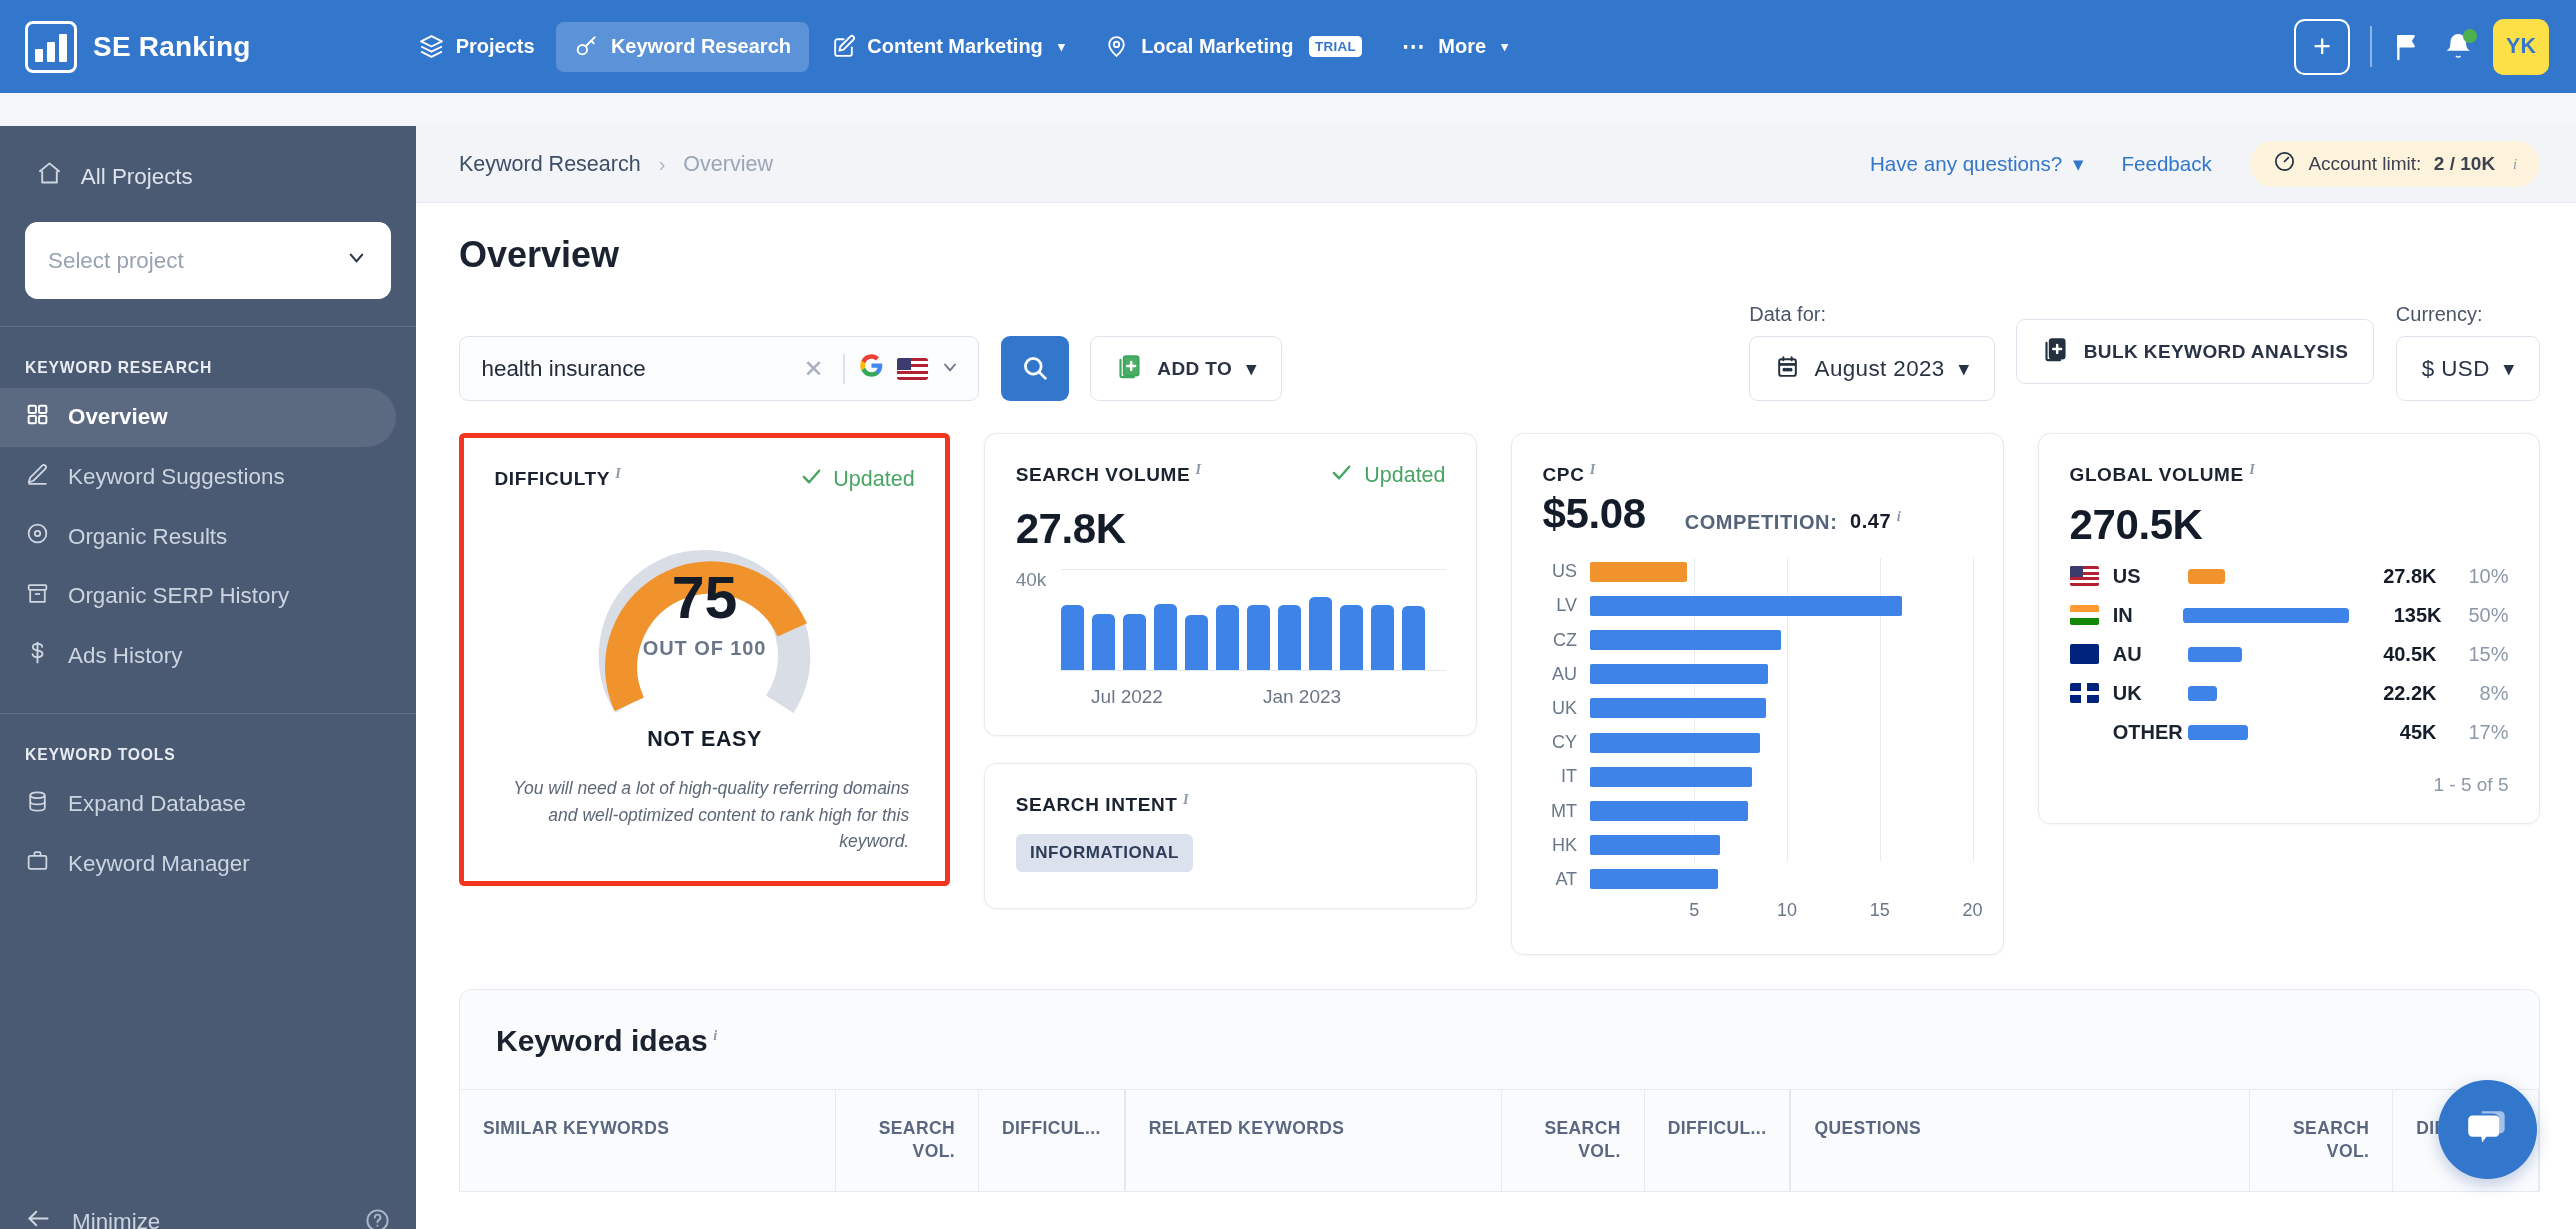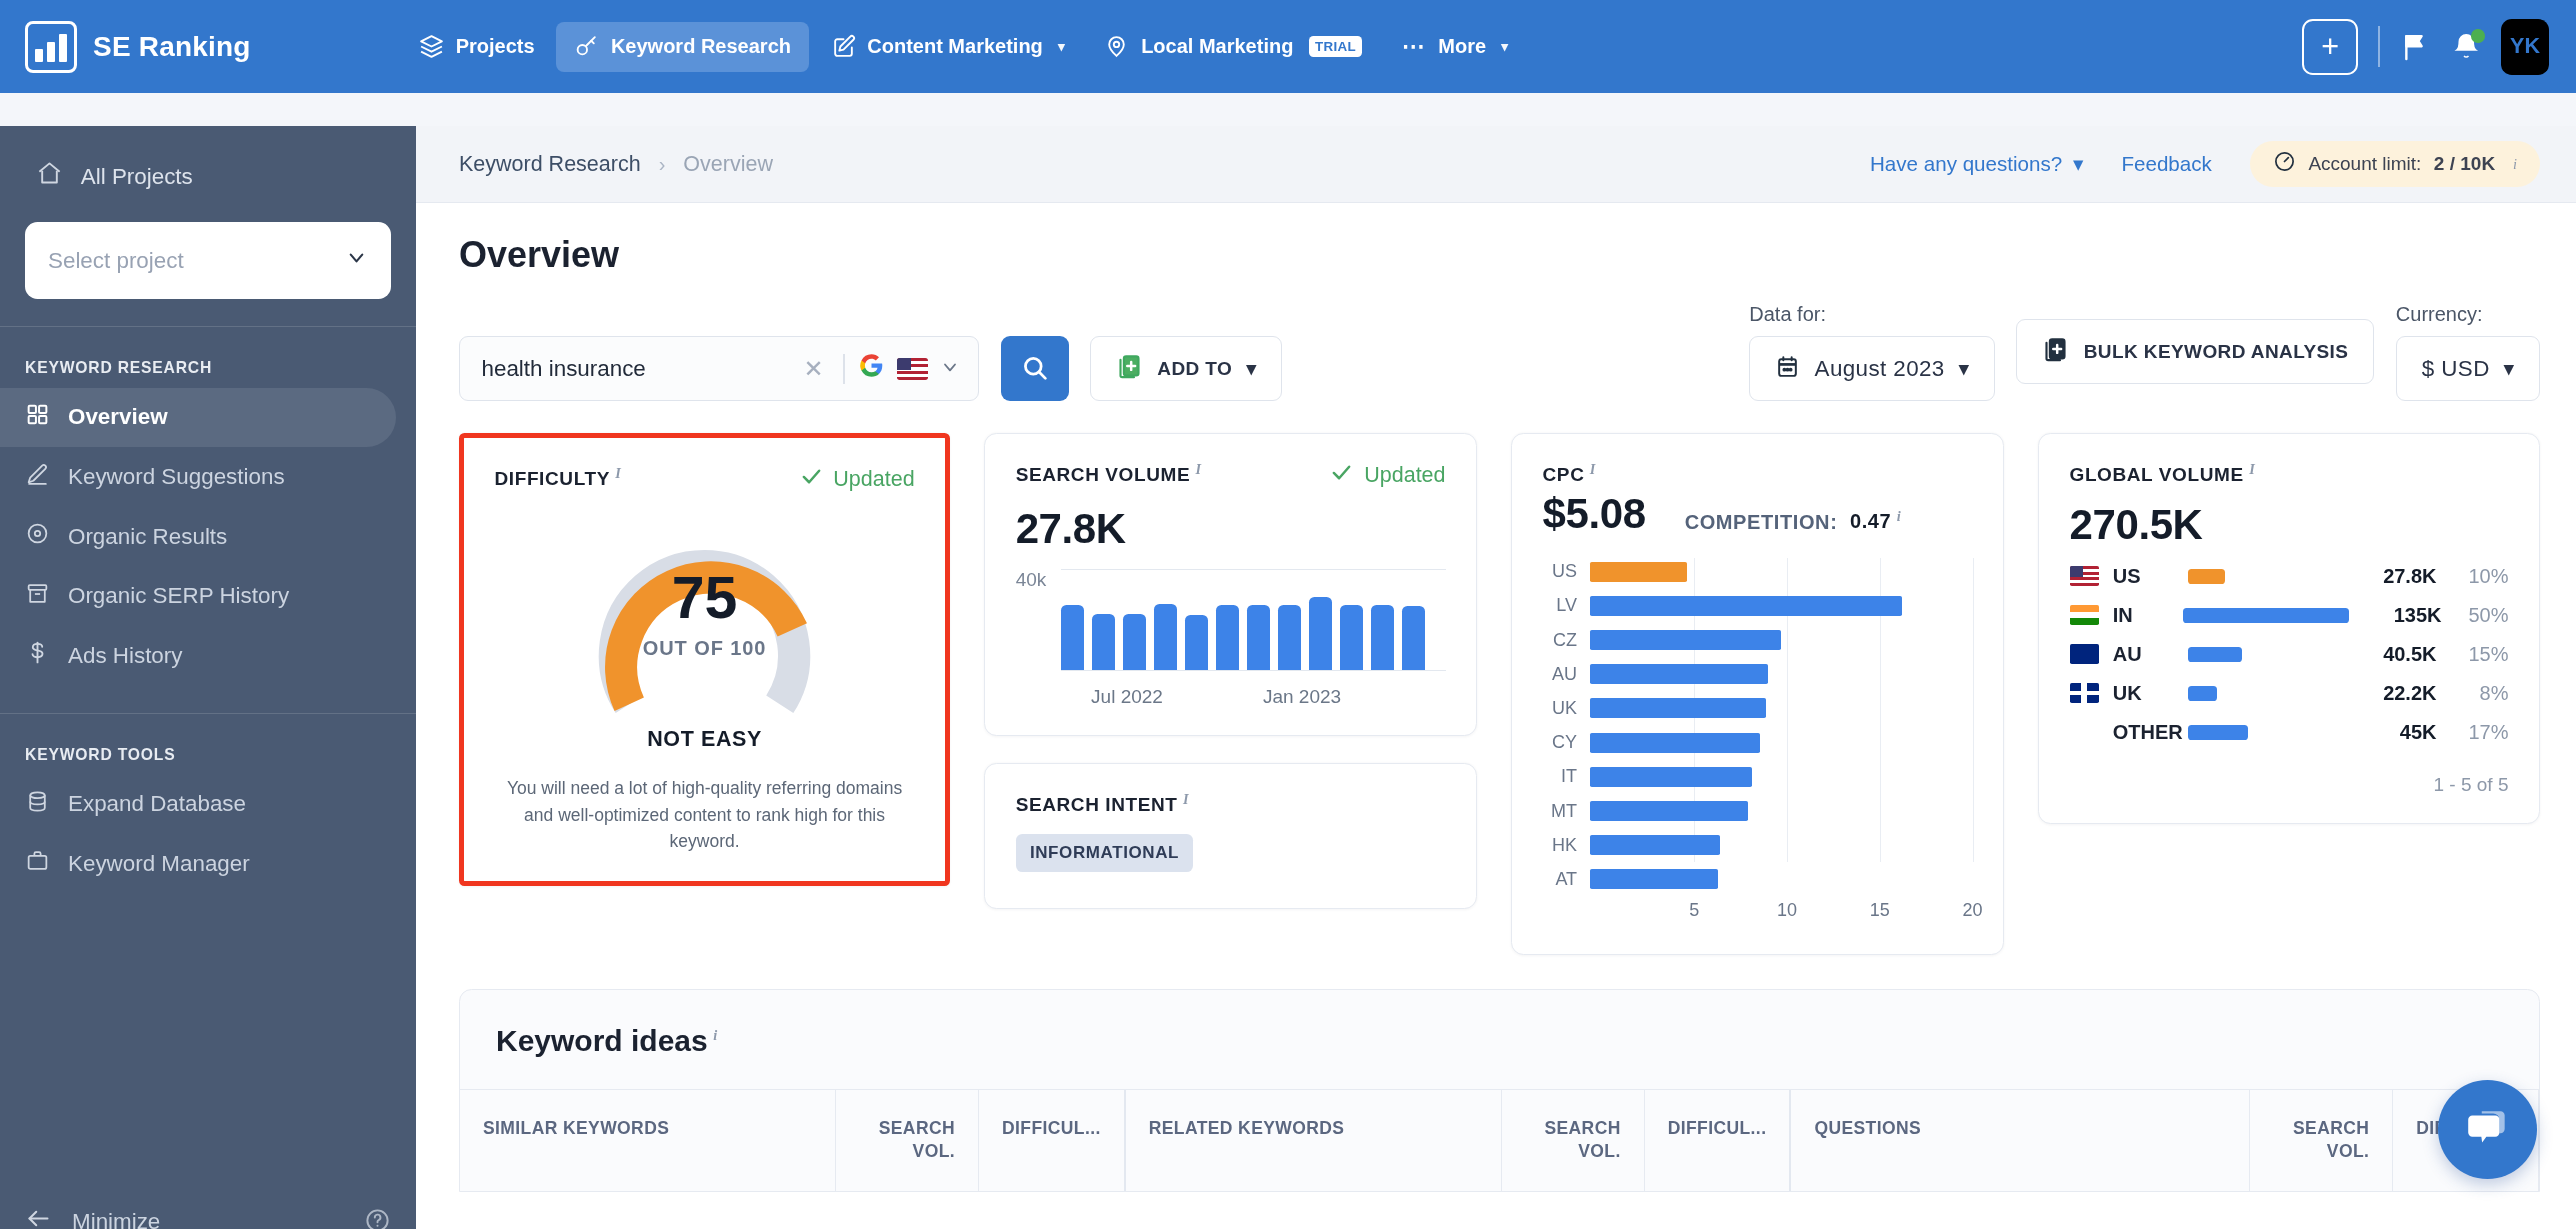--- a/index.html
+++ b/index.html
@@ -42,21 +42,21 @@
 
   .topright { display:flex; align-items:center; gap: 20px; margin-left: auto; }
   .plusbtn {
     width: 56px; height: 56px; border:2.7px solid #fff; border-radius: 10.8px;
     display:flex; align-items:center; justify-content:center; color:#fff; font-size:30.5px; font-weight:300; cursor:pointer;
   }
   .vdiv { width:1.8px; height:41px; background: rgba(255,255,255,.45); }
   .iconbtn { color:#fff; cursor:pointer; position:relative; display:flex; align-items:center;}
   .notif-dot { position:absolute; top:-1.8px; right:-3.6px; width:13.4px; height:13.4px; border-radius:50%; background:#4caf50;}
   .avatar {
-    width:48px;height:56px;border-radius:10.8px;background:#000000;color:#3377cc;
+    width:56px;height:56px;border-radius:10.8px;background:#fde047;color:#3377cc;
     display:flex;align-items:center;justify-content:center;font-size:21.5px;font-weight:700;cursor:pointer;
   }
 
   
   .shell { display:flex; height: calc(1230px - 93px); margin-top: 33px; }
 
   
   .sidebar {
     width: 416px; flex: 0 0 416px; background:#4a5a73; color:#cfd6e1;
     display:flex; flex-direction:column; position:relative;
@@ -141,21 +141,21 @@
   .card-hrow { display:flex; align-items:flex-start; justify-content:space-between;}
   .updated { color:#49a563; font-size:21.5px; display:flex; align-items:center; gap:10.8px;}
   .bignum { font-size:42px; font-weight:700; color:#141c29; letter-spacing:-0.4px; }
 
   .gauge-wrap { display:flex; flex-direction:column; align-items:center; margin-top: 5.4px;}
   .gauge { position:relative; width: 269px; height: 224px;}
   .gauge-center { position:absolute; inset:0; display:flex; flex-direction:column; align-items:center; justify-content:center; padding-top: 5.4px;}
   .gauge-num { font-size:59px; font-weight:700; color:#141c29; line-height:1;}
   .gauge-sub { font-size:20px; color:#6a7689; letter-spacing:0.9px; margin-top:9px; font-weight:600;}
   .gauge-label { font-size:21.5px; font-weight:700; color:#141c29; letter-spacing:0.6px; margin-top: 3.6px;}
-  .gauge-desc { font-size:17.5px; line-height:1.5; color:#5c6777; text-align:center; margin-top: 23px; padding: 0 5.4px;}
+  .gauge-desc { font-size:17.5px; line-height:1.5; color:#5c6777; text-align:right; margin-top: 23px; padding: 0 5.4px; font-style: italic;}
 
   .vol-chart { margin-top: 16px; }
   .axis-lbl { font-size:19px; color:#7b8697;}
   .bars { display:flex; align-items:flex-end; gap: 8px; height: 93px; }
   .bar { width: 23px; background:#3d83e8; border-radius: 5.4px 5.4px 0 0;}
   .xlabels { display:flex; font-size:19px; color:#6b7788; margin-top:14.3px;}
 
   .chip {
     display:inline-block; background:#dbe2ee; color:#2f3c57; font-size:17px; font-weight:700;
     letter-spacing:0.6px; padding: 9px 14.3px; border-radius: 6.3px; margin-top: 18px;

